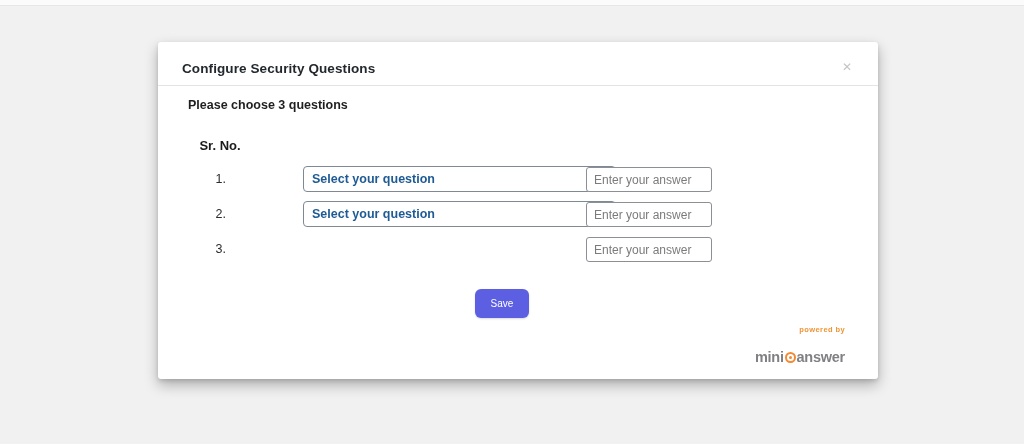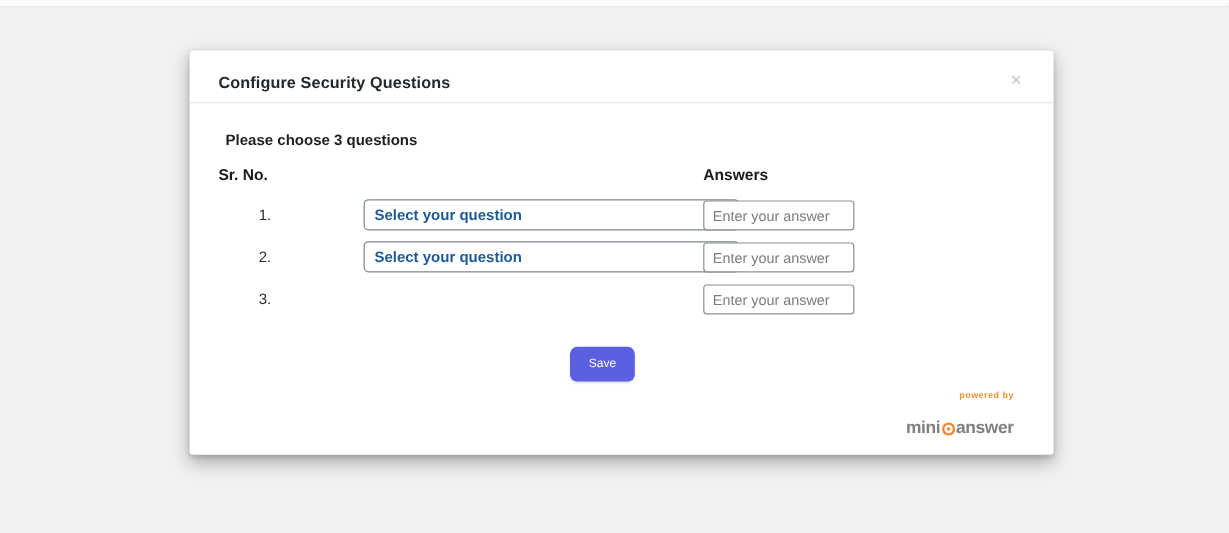--- a/index.html
+++ b/index.html
@@ -28,24 +28,24 @@
   .close-btn {
     position: absolute; top: 19px; right: 26px;
     font-size: 12px; font-weight: 700; color: #c3c4c7;
     cursor: pointer; line-height: 1;
   }
   .header-divider {
     position: absolute; top: 43px; left: 0; right: 0;
     border-top: 1px solid #e4e4e4; height: 0;
   }
   .modal-subtitle {
-    position: absolute; left: 30px; top: 68px;
+    position: absolute; left: 30px; top: 56px;
     font-size: 12.5px; font-weight: 700; color: #1f1f1f;
   }
-  .col-header { position: absolute; top: 96px; font-size: 13px; font-weight: 700; color: #1a1a1a; text-align: left; }
+  .col-header { position: absolute; top: 96px; font-size: 13px; font-weight: 700; color: #1a1a1a; text-align: center; }
   .hdr-sr { left: 24px; width: 76px; }
   .hdr-q  { left: 105px; width: 313px; }
   .hdr-a  { left: 428px; width: 126px; }
 
   .row { position: absolute; left: 0; width: 100%; height: 27px; }
   .row-1 { top: 124px; } .row-2 { top: 159px; } .row-3 { top: 194px; }
   .row-num {
     position: absolute; left: 24px; width: 44px; top: 6px;
     text-align: right; font-size: 12.5px; color: #2c2c2c;
   }
@@ -112,21 +112,20 @@
 
   <div class="modal">
 
     <div class="modal-title">Configure Security Questions</div>
     <span class="close-btn">✕</span>
     <div class="header-divider"></div>
 
     <div class="modal-subtitle">Please choose 3 questions</div>
 
     <div class="col-header hdr-sr">Sr. No.</div>
-    <div class="col-header hdr-a">Answers</div>
 
     <div class="row row-1">
       <span class="row-num">1.</span>
       <span class="select-wrap">
         <select class="q-select">
           <option>Select your question</option>
         </select>
         <span class="chevron">
           <svg width="12" height="12" viewBox="0 0 12 12">
               <path d="M2.5 4.5 L6 8 L9.5 4.5" fill="none" stroke="currentColor" stroke-width="1.6" stroke-linecap="round" stroke-linejoin="round"></path>

